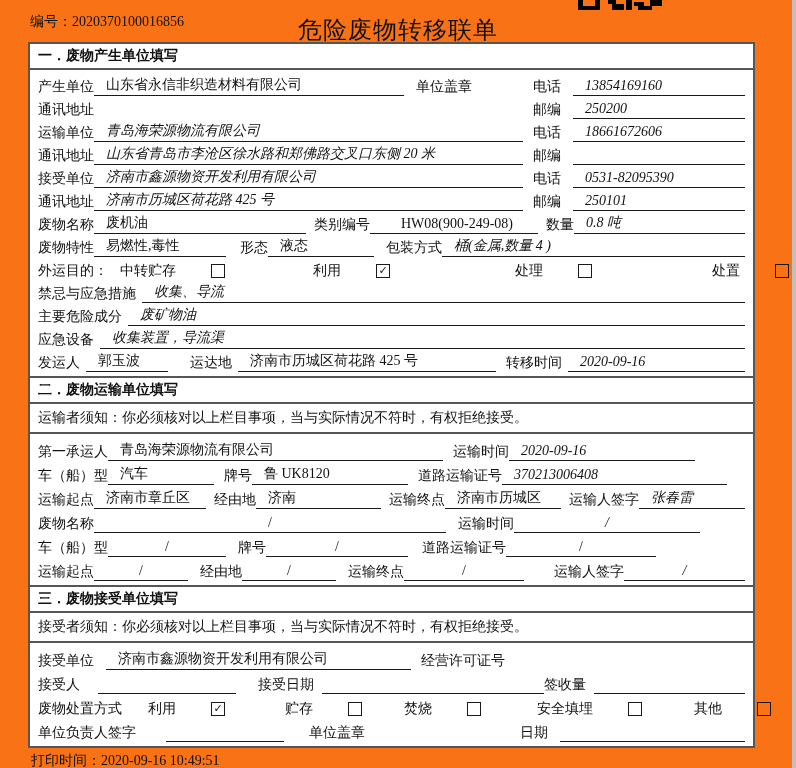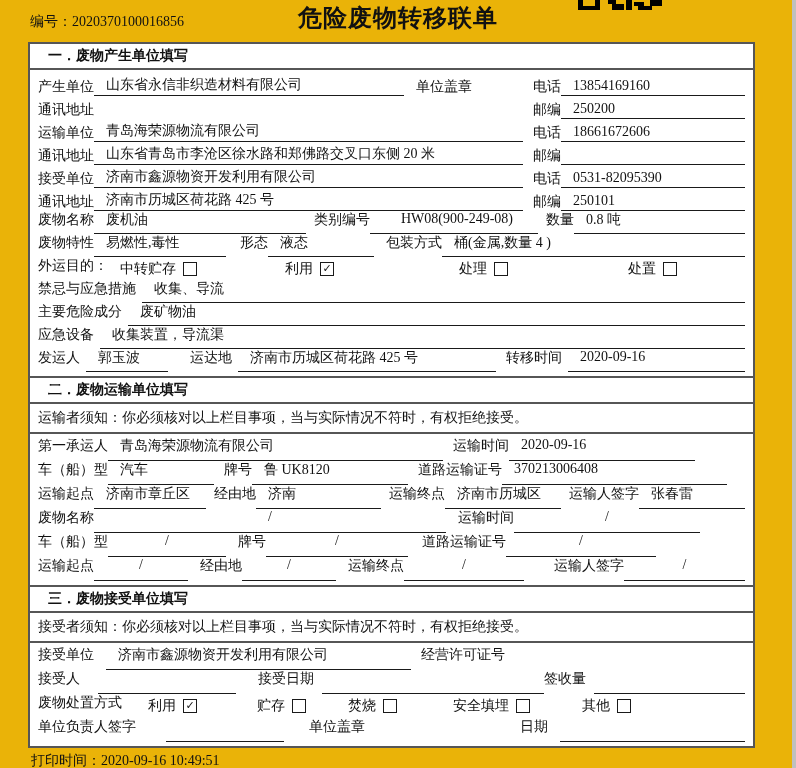--- a/index.html
+++ b/index.html
@@ -1,40 +1,40 @@
 <!DOCTYPE html>
 <html><head>
 <meta charset="utf-8">
 <style>
   html,body { margin:0; padding:0; }
-  .page { position:relative; width:796px; height:768px; background:#eab308; overflow:hidden;
+  .page { position:relative; width:796px; height:768px; background:#f97316; overflow:hidden;
           font-family:"Liberation Serif","DejaVu Serif",serif; color:#111111; font-size:14px; }
   .right-strip { position:absolute; right:0; top:0; width:4px; height:768px; background:#c0c0c0; }
   .serial { position:absolute; left:30px; top:13px; white-space:nowrap; }
-  .doc-title { position:absolute; left:0; top:2px; width:100%; text-align:center;
-               font-size:24px; font-weight:bold; letter-spacing:1px; }
+  .doc-title { position:absolute; left:0; top:14px; width:100%; text-align:center;
+               font-size:24px; font-weight:normal; letter-spacing:1px; }
   .qr { position:absolute; left:578px; top:0; }
   .form { position:absolute; left:28px; top:42px; width:727px; border:2px solid #565656;
           background:#ffffff; box-sizing:border-box; }
-  .sec-h { font-weight:bold; padding:3px 0 3px 18px; border-bottom:2px solid #565656;font-family:Liberation Mono, monospace; }
+  .sec-h { font-weight:bold; padding:3px 0 3px 8px; border-bottom:2px solid #565656;font-family:Liberation Mono, monospace; }
   .bt { border-top:2px solid #565656; }
   .notice-row { padding:5px 0 5px 8px; border-bottom:2px solid #565656; }
   .fields { padding:3px 8px 4px 8px; }
-  .row { display:flex; height:23px; }
+  .row { display:flex; align-items:flex-end; height:23px; }
   .s2f .row { height:24px; }
   .s3f .row { height:24px; }
   .lbl { white-space:nowrap; flex:0 0 auto; }
   .val { border-bottom:1px solid #1a1a1a; white-space:nowrap; overflow:hidden;
          padding:0 6px 1px 12px; box-sizing:border-box; flex:0 0 auto; }
-  .fill { flex:1 1 auto; min-width:0; }
+  .fill { flex:1 1 auto; min-width:0;font-style:italic; }
   .c { text-align:center; padding-left:0; padding-right:0; }
   .rcol { display:flex; align-items:flex-end; flex:0 0 212px; margin-left:10px; }
-  .rcol .lbl { }
+  .rcol .lbl { margin-right:12px; }
   .lcol { display:flex; align-items:flex-end; flex:1 1 auto; min-width:0; }
-  .opt { display:flex; align-items:center; white-space:nowrap; }
+  .opt { display:flex; align-items:center; white-space:nowrap;gap:28px; }
   .cb { display:inline-block; width:12px; height:12px; border:1px solid #1a1a1a;
         margin-left:7px; text-align:center; font-size:11px; line-height:11px;
         font-family:"DejaVu Sans",sans-serif; flex:0 0 auto; }
   .footer { position:absolute; left:31px; top:752px; white-space:nowrap; }
   .sp { flex:1 1 auto; }
 </style>
 </head>
 <body>
 
 <div class="page">

